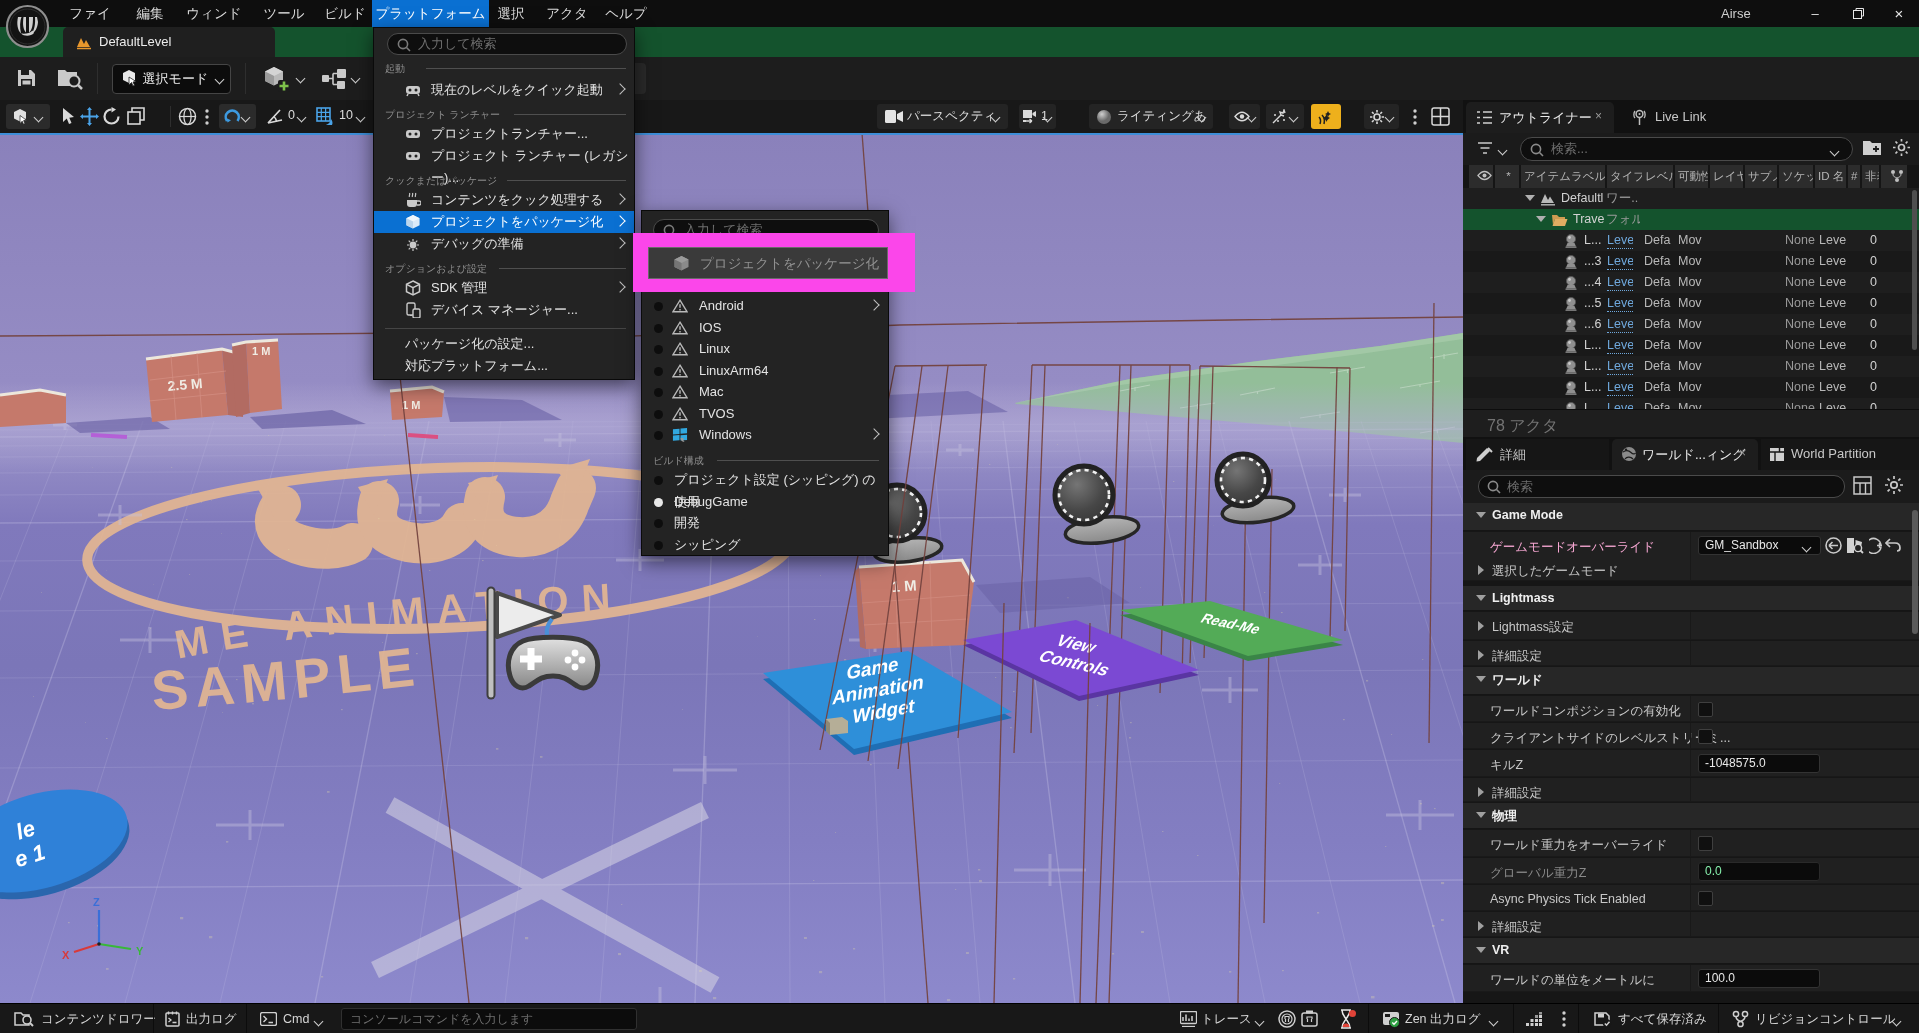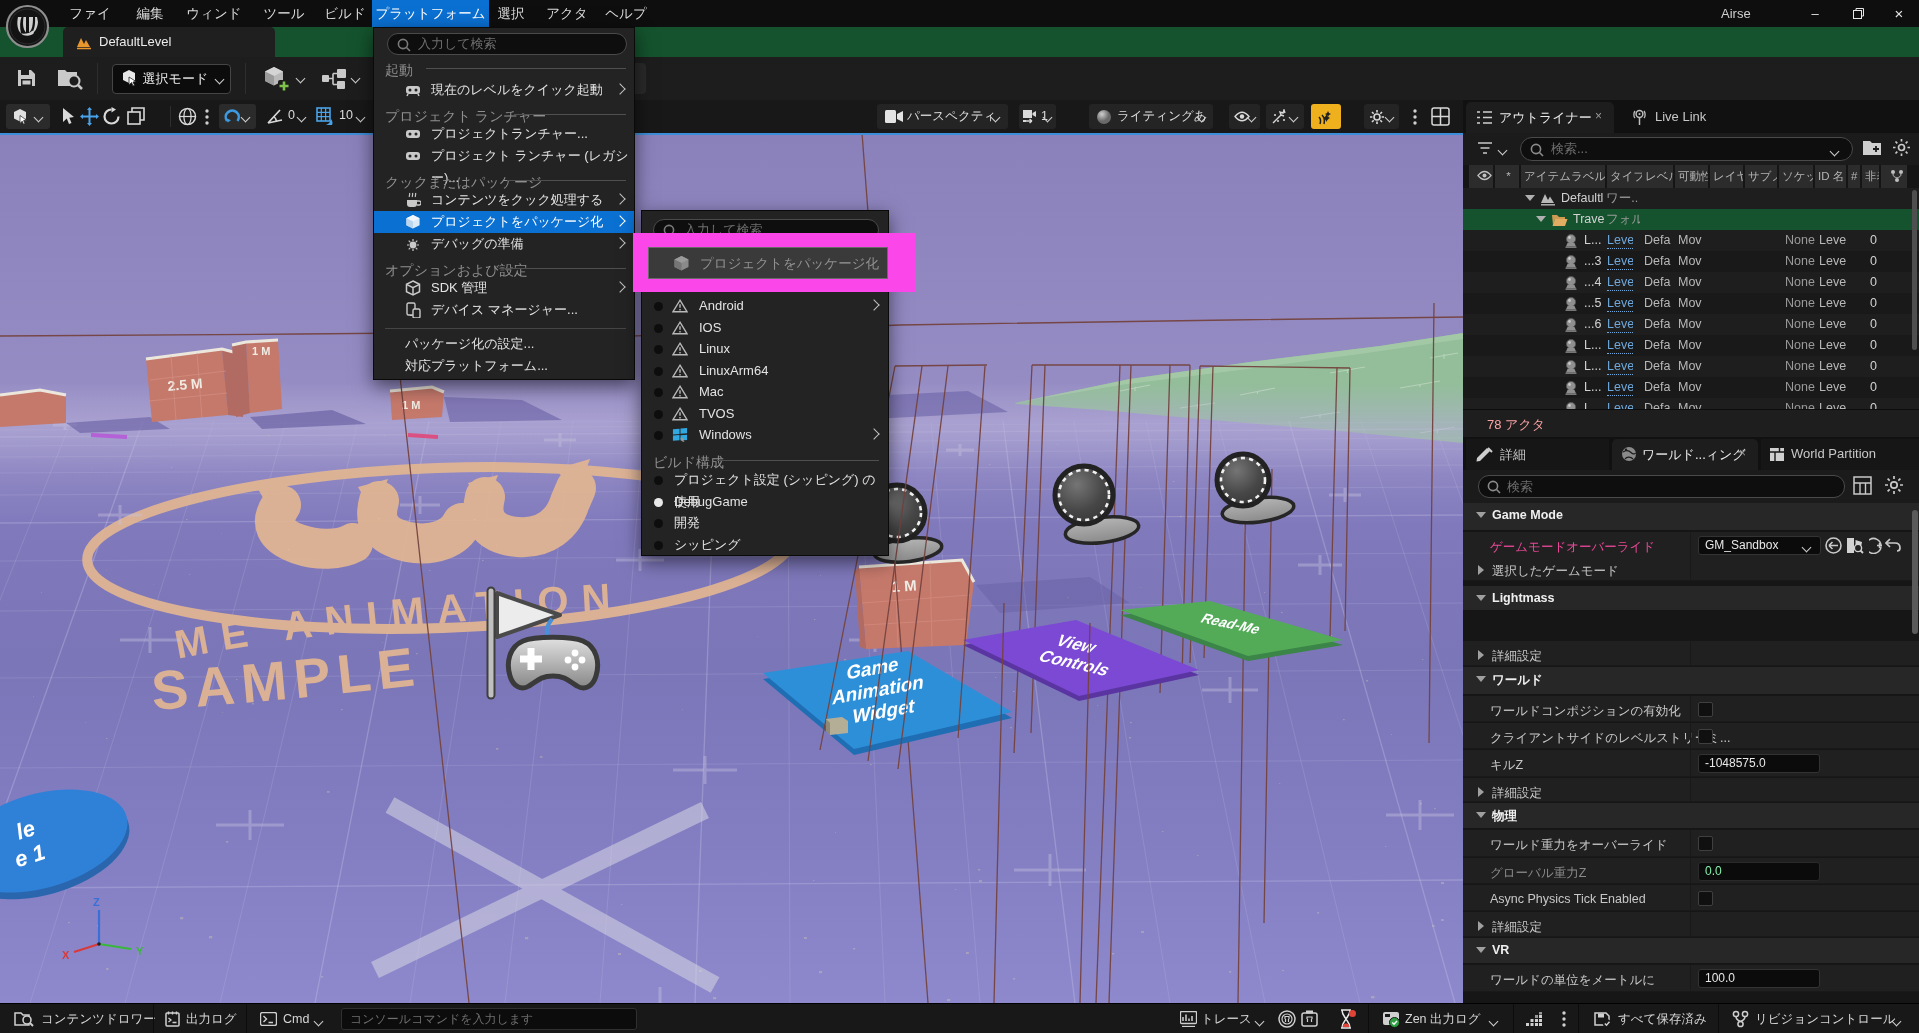--- a/index.html
+++ b/index.html
@@ -31,21 +31,21 @@
 #bottombar{left:0;top:1003px;width:1919px;height:30px;background:#181818;border-top:1px solid #000;color:#d6d6d6;font-size:12.5px}
 .bsep{position:absolute;top:0;width:1px;height:30px;background:#0c0c0c}
 .bitem{position:absolute;top:0;height:30px;line-height:30px;color:#d6d6d6}
 #console{position:absolute;left:341px;top:4px;width:296px;height:22px;background:#0c0c0c;border:1px solid #303030;border-radius:3px;color:#6f6f6f;font-size:12px;line-height:20px;padding-left:8px}
 
 #rpanel{left:1463px;top:100px;width:456px;height:903px;background:#161616}
 
 #menu1{left:373px;top:27px;width:262px;height:353px;background:#232323;border:1px solid #0a0a0a;z-index:40;box-shadow:0 6px 18px rgba(0,0,0,.55)}
 #menu2{left:641px;top:210px;width:248px;height:346px;background:#232323;border:1px solid #0a0a0a;z-index:40;box-shadow:0 6px 18px rgba(0,0,0,.55)}
 .srchpill{position:absolute;background:#0e0e0e;border:1px solid #4a4a4a;border-radius:12px;color:#6f6f6f;font-size:13px}
-.mlabel{position:absolute;color:#8f8f8f;font-size:14px}
+.mlabel{position:absolute;color:#8f8f8f;font-size:10px}
 .mline{position:absolute;height:1px;background:#4f4f4f}
 .mrow{position:absolute;left:0;width:100%;height:22px;color:#e3e3e3;font-size:13px;line-height:22px}
 .mrow .ic{position:absolute;left:31px;top:3px;width:16px;height:16px}
 .mrow .tx{position:absolute;left:57px;top:0}
 .mrow .ar{position:absolute;right:10px;top:6px;width:8px;height:8px;border-right:1.7px solid #c0c0c0;border-top:1.7px solid #c0c0c0;transform:rotate(45deg)}
 .bullet{position:absolute;left:12px;top:7px;width:9px;height:9px;border-radius:50%;background:#0d0d0d}
 
 #maghl{left:633px;top:233px;width:282px;height:59px;z-index:60;border-style:solid;border-color:#fb46ea;border-width:14px 27px 13px 15px}
 #maghl .inner{position:absolute;left:0;top:0;width:240px;height:32px;background:#3a3a3a;border:1px solid #6a6a6a;color:#909090;font-size:13.5px;line-height:32px}
 svg{display:block}
@@ -879,21 +879,21 @@
           <span class="oc" style="left:322px;width:32px;color:#9a9a9a">None</span>
           <span class="oc" style="left:356px;width:30px;color:#b8b8b8">Leve</span>
           <span class="oc" style="left:407px;width:12px">0</span>
   </div>
 
  </div>
 
  <div class="abs" style="left:449px;top:90px;width:5px;height:160px;background:#4f4f4f;border-radius:3px"></div>
 
  <div class="abs" style="left:0;top:309px;width:456px;height:28px;background:#1e1e1e;border-top:1px solid #0d0d0d">
-        <span style="position:absolute;left:24px;top:6px;color:#fca5a5;font-size:13px">78 アクタ</span>
+        <span style="position:absolute;left:24px;top:6px;color:#737373;font-size:16px">78 アクタ</span>
       </div>
 
  <div class="abs" style="left:0;top:337px;width:456px;height:33px;background:#111"></div>
  <div class="abs" style="left:3px;top:339px;width:143px;height:31px;background:#161616">
    <svg class="abs" style="left:10px;top:8px" width="18" height="15" viewBox="0 0 18 15">
           <path d="M1 13 L11 3 L14 6 L4 16 L0.5 16.5 Z" fill="#cfcfcf" transform="translate(0,-2)"></path>
           <path d="M12 1 L16 5" stroke="#cfcfcf" stroke-width="2"></path>
         </svg>
    <span class="abs" style="left:34px;top:7px;color:#c8c8c8;font-size:13px">詳細</span>
  </div>
@@ -930,21 +930,21 @@
         <circle cx="10" cy="10" r="3.2" fill="none" stroke="#c9c9c9" stroke-width="1.7"></circle>
         <path d="M10 1 V4 M10 16 V19 M1 10 H4 M16 10 H19 M3.6 3.6 L5.7 5.7 M14.3 14.3 L16.4 16.4 M16.4 3.6 L14.3 5.7 M5.7 14.3 L3.6 16.4" stroke="#c9c9c9" stroke-width="1.7"></path>
       </svg>
 
  <div id="detrows" class="abs" style="left:0;top:403px;width:456px;height:600px">
   <div class="dhead" style="top:0px;height:28px">
           <span class="tri"></span>
           <span class="tx">Game Mode</span>
         </div>
   <div class="drow" style="top:29px;height:27px">
-          <span class="lb" style="left:27px;color:#ec4899">ゲームモードオーバーライド</span>
+          <span class="lb" style="left:27px;color:#f9a8d4">ゲームモードオーバーライド</span>
           <span class="cdiv"></span>
           <div class="dinput" style="width:123px;background:#0b0b0b">GM_Sandbox<span class="chev" style="position:absolute;right:8px;top:5px"></span></div>
           <svg class="abs" style="left:362px;top:5px" width="17" height="17" viewBox="0 0 17 17">
             <circle cx="8.5" cy="8.5" r="7.5" fill="none" stroke="#c9c9c9" stroke-width="1.6"></circle>
             <path d="M4 8.5 H13 M4 8.5 L7.5 5 M4 8.5 L7.5 12" stroke="#c9c9c9" stroke-width="1.6" fill="none"></path>
           </svg>
           <svg class="abs" style="left:383px;top:5px" width="19" height="17" viewBox="0 0 19 17">
             <path d="M1 1 H8 V16 H1 Z" fill="#d2d2d2"></path>
             <path d="M9.5 3 L16 5 L14 15 L9.5 14 Z" fill="#d2d2d2"></path>
             <circle cx="12" cy="11" r="3.6" fill="#202020" stroke="#d2d2d2" stroke-width="1.4"></circle>
@@ -960,20 +960,25 @@
           </svg>
         </div>
   <div class="drow" style="top:53px;height:25px">
           <span class="tri"></span>
           <span class="lb" style="left:29px;color:#c8c8c8">選択したゲームモード</span>
           <span class="cdiv"></span>
         </div>
   <div class="dhead" style="top:83px;height:25px">
           <span class="tri"></span>
           <span class="tx">Lightmass</span>
+        </div>
+  <div class="drow" style="top:109px;height:28px">
+          <span class="tri"></span>
+          <span class="lb" style="left:29px;color:#c8c8c8">Lightmass設定</span>
+          <span class="cdiv"></span>
         </div>
   <div class="drow" style="top:138px;height:25px">
           <span class="tri"></span>
           <span class="lb" style="left:29px;color:#c8c8c8">詳細設定</span>
           <span class="cdiv"></span>
         </div>
   <div class="dhead" style="top:164px;height:28px">
           <span class="tri"></span>
           <span class="tx">ワールド</span>
         </div>

